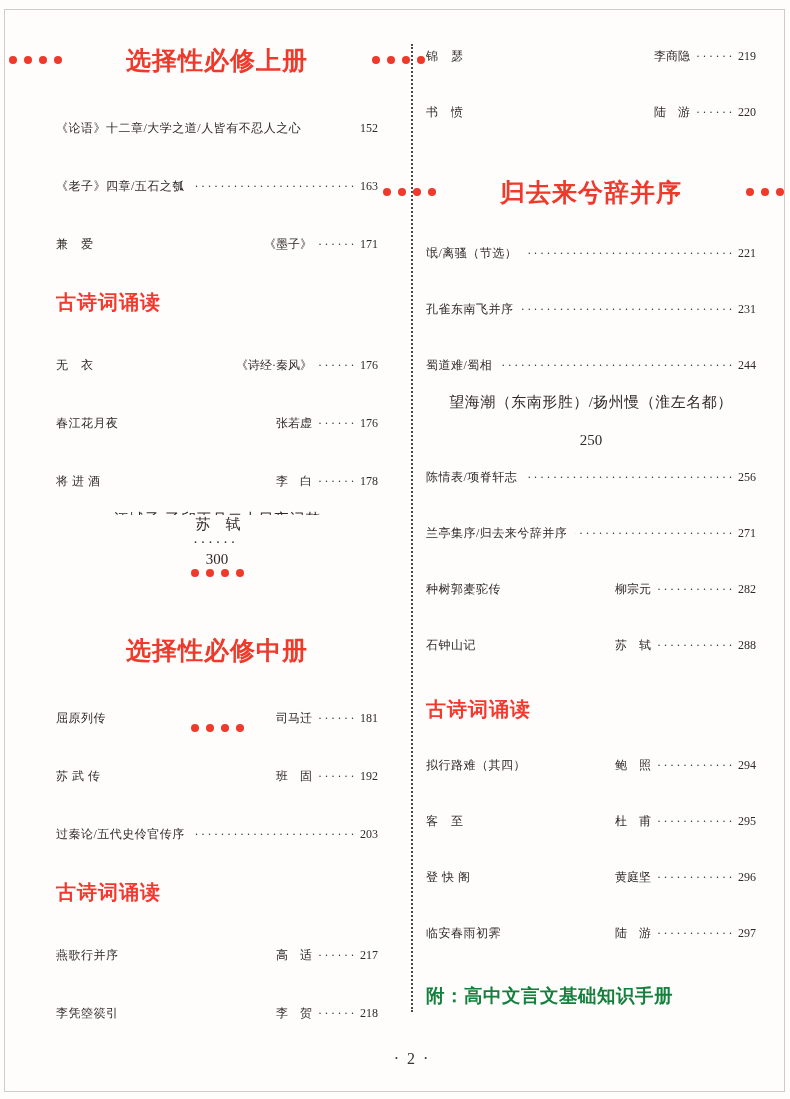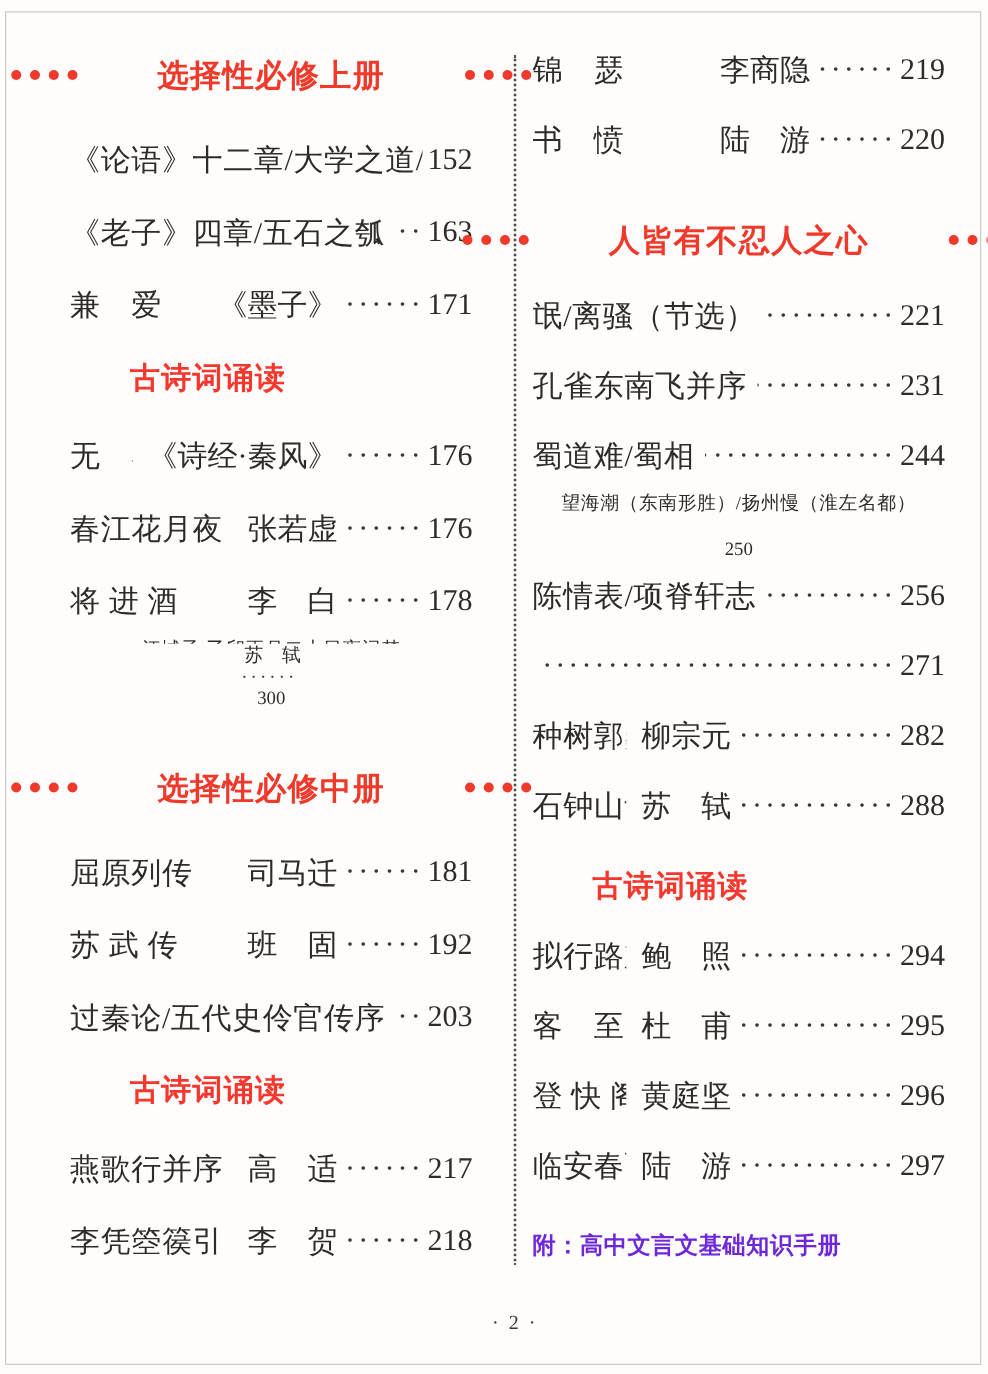--- a/index.html
+++ b/index.html
@@ -29,52 +29,52 @@
   .hdots{display:flex;gap:7px;align-items:center;}
   .hdot{width:8px;height:8px;border-radius:50%;background:#ee392b;}
   .bar-thick{width:8px;height:26px;background:#ee392b;}
   .bar-thin{width:2.5px;height:26px;background:#ee392b;margin:0 2px;}
   .sec-title{
     font-family:"Liberation Sans","DejaVu Sans",sans-serif;
     font-weight:700;font-size:25px;color:#ee392b;
     white-space:nowrap;padding:0 3px;letter-spacing:1px;
   }
   .hdr-mb{margin-bottom:21px;}
-  .hdr-mt-left{margin-top:44px;}
+  .hdr-mt-left{margin-top:64px;flex-direction:column;}
   .hdr-mt-right{margin-top:34px;margin-bottom:15px;}
 
   .sub-header{
     font-family:Liberation Sans, sans-serif;
-    font-weight:700;font-size:24px;color:#f5372e;
-    height:58px;display:flex;align-items:center;letter-spacing:1px;margin-left:48px;
+    font-weight:700;font-size:20px;color:#f5372e;
+    height:58px;display:flex;align-items:center;letter-spacing:1px;
   }
   .col-right .sub-header{height:56px;margin-top:8px;}
   .sub-mb{margin-bottom:5px;}
 
   .row{
     display:flex;align-items:center;height:58px;
-    font-size:24px;white-space:nowrap;
+    font-size:12px;white-space:nowrap;
   }
   .col-right .row{height:56px;}
   .row .t{flex-shrink:1;min-width:0;overflow:hidden;letter-spacing:0.5px;}
   .row .sp{flex:1 1 0;min-width:4px;}
   .row .a{margin-left:8px;margin-right:6px;}
   .row .d{letter-spacing:2.5px;color:#3a3632;margin-right:3px;}
   .row--leader .d{
     flex:1 1 0;min-width:0;overflow:hidden;
     display:flex;justify-content:flex-end;
     margin-left:8px;margin-right:3px;
   }
   .row--leader .d span{white-space:nowrap;}
   .row .n{text-align:right;}
   .row--tight{font-size:15px;flex-direction:column;}
 
   .appendix{
     font-family:"Liberation Sans","DejaVu Sans",sans-serif;
-    font-weight:700;font-size:18.5px;color:#6d28d9;
+    font-weight:700;font-size:18.5px;color:#15803d;
     height:56px;display:flex;align-items:center;
     margin-top:6px;letter-spacing:0.5px;
   }
   .page-number{
     position:absolute;left:412px;top:1050px;transform:translateX(-50%);
     font-size:16px;color:#3a3632;letter-spacing:2px;white-space:nowrap;
   }
 </style>
 </head>
 <body>
@@ -244,21 +244,21 @@
 
   <div class="sec-header hdr-mt-right">
     <span class="hdots">
         <i class="hdot"></i>
         <i class="hdot"></i>
         <i class="hdot"></i>
         <i class="hdot"></i>
       </span>
     <span class="bar-thick"></span>
     <span class="bar-thin"></span>
-    <span class="sec-title">人皆有不忍人之心</span>
+    <span class="sec-title">归去来兮辞并序</span>
     <span class="bar-thin"></span>
     <span class="bar-thick"></span>
     <span class="hdots">
         <i class="hdot"></i>
         <i class="hdot"></i>
         <i class="hdot"></i>
         <i class="hdot"></i>
       </span>
   </div>
 
@@ -294,20 +294,21 @@
 
   <div class="row row--leader">
     <span class="t">陈情表/项脊轩志</span>
     <span class="d">
         <span>········································</span>
       </span>
     <span class="n">256</span>
   </div>
 
   <div class="row row--leader">
+    <span class="t">兰亭集序/归去来兮辞并序</span>
     <span class="d">
         <span>········································</span>
       </span>
     <span class="n">271</span>
   </div>
 
   <div class="row row--author">
     <span class="t">种树郭橐驼传</span>
     <span class="sp"></span>
     <span class="a">柳宗元</span>

